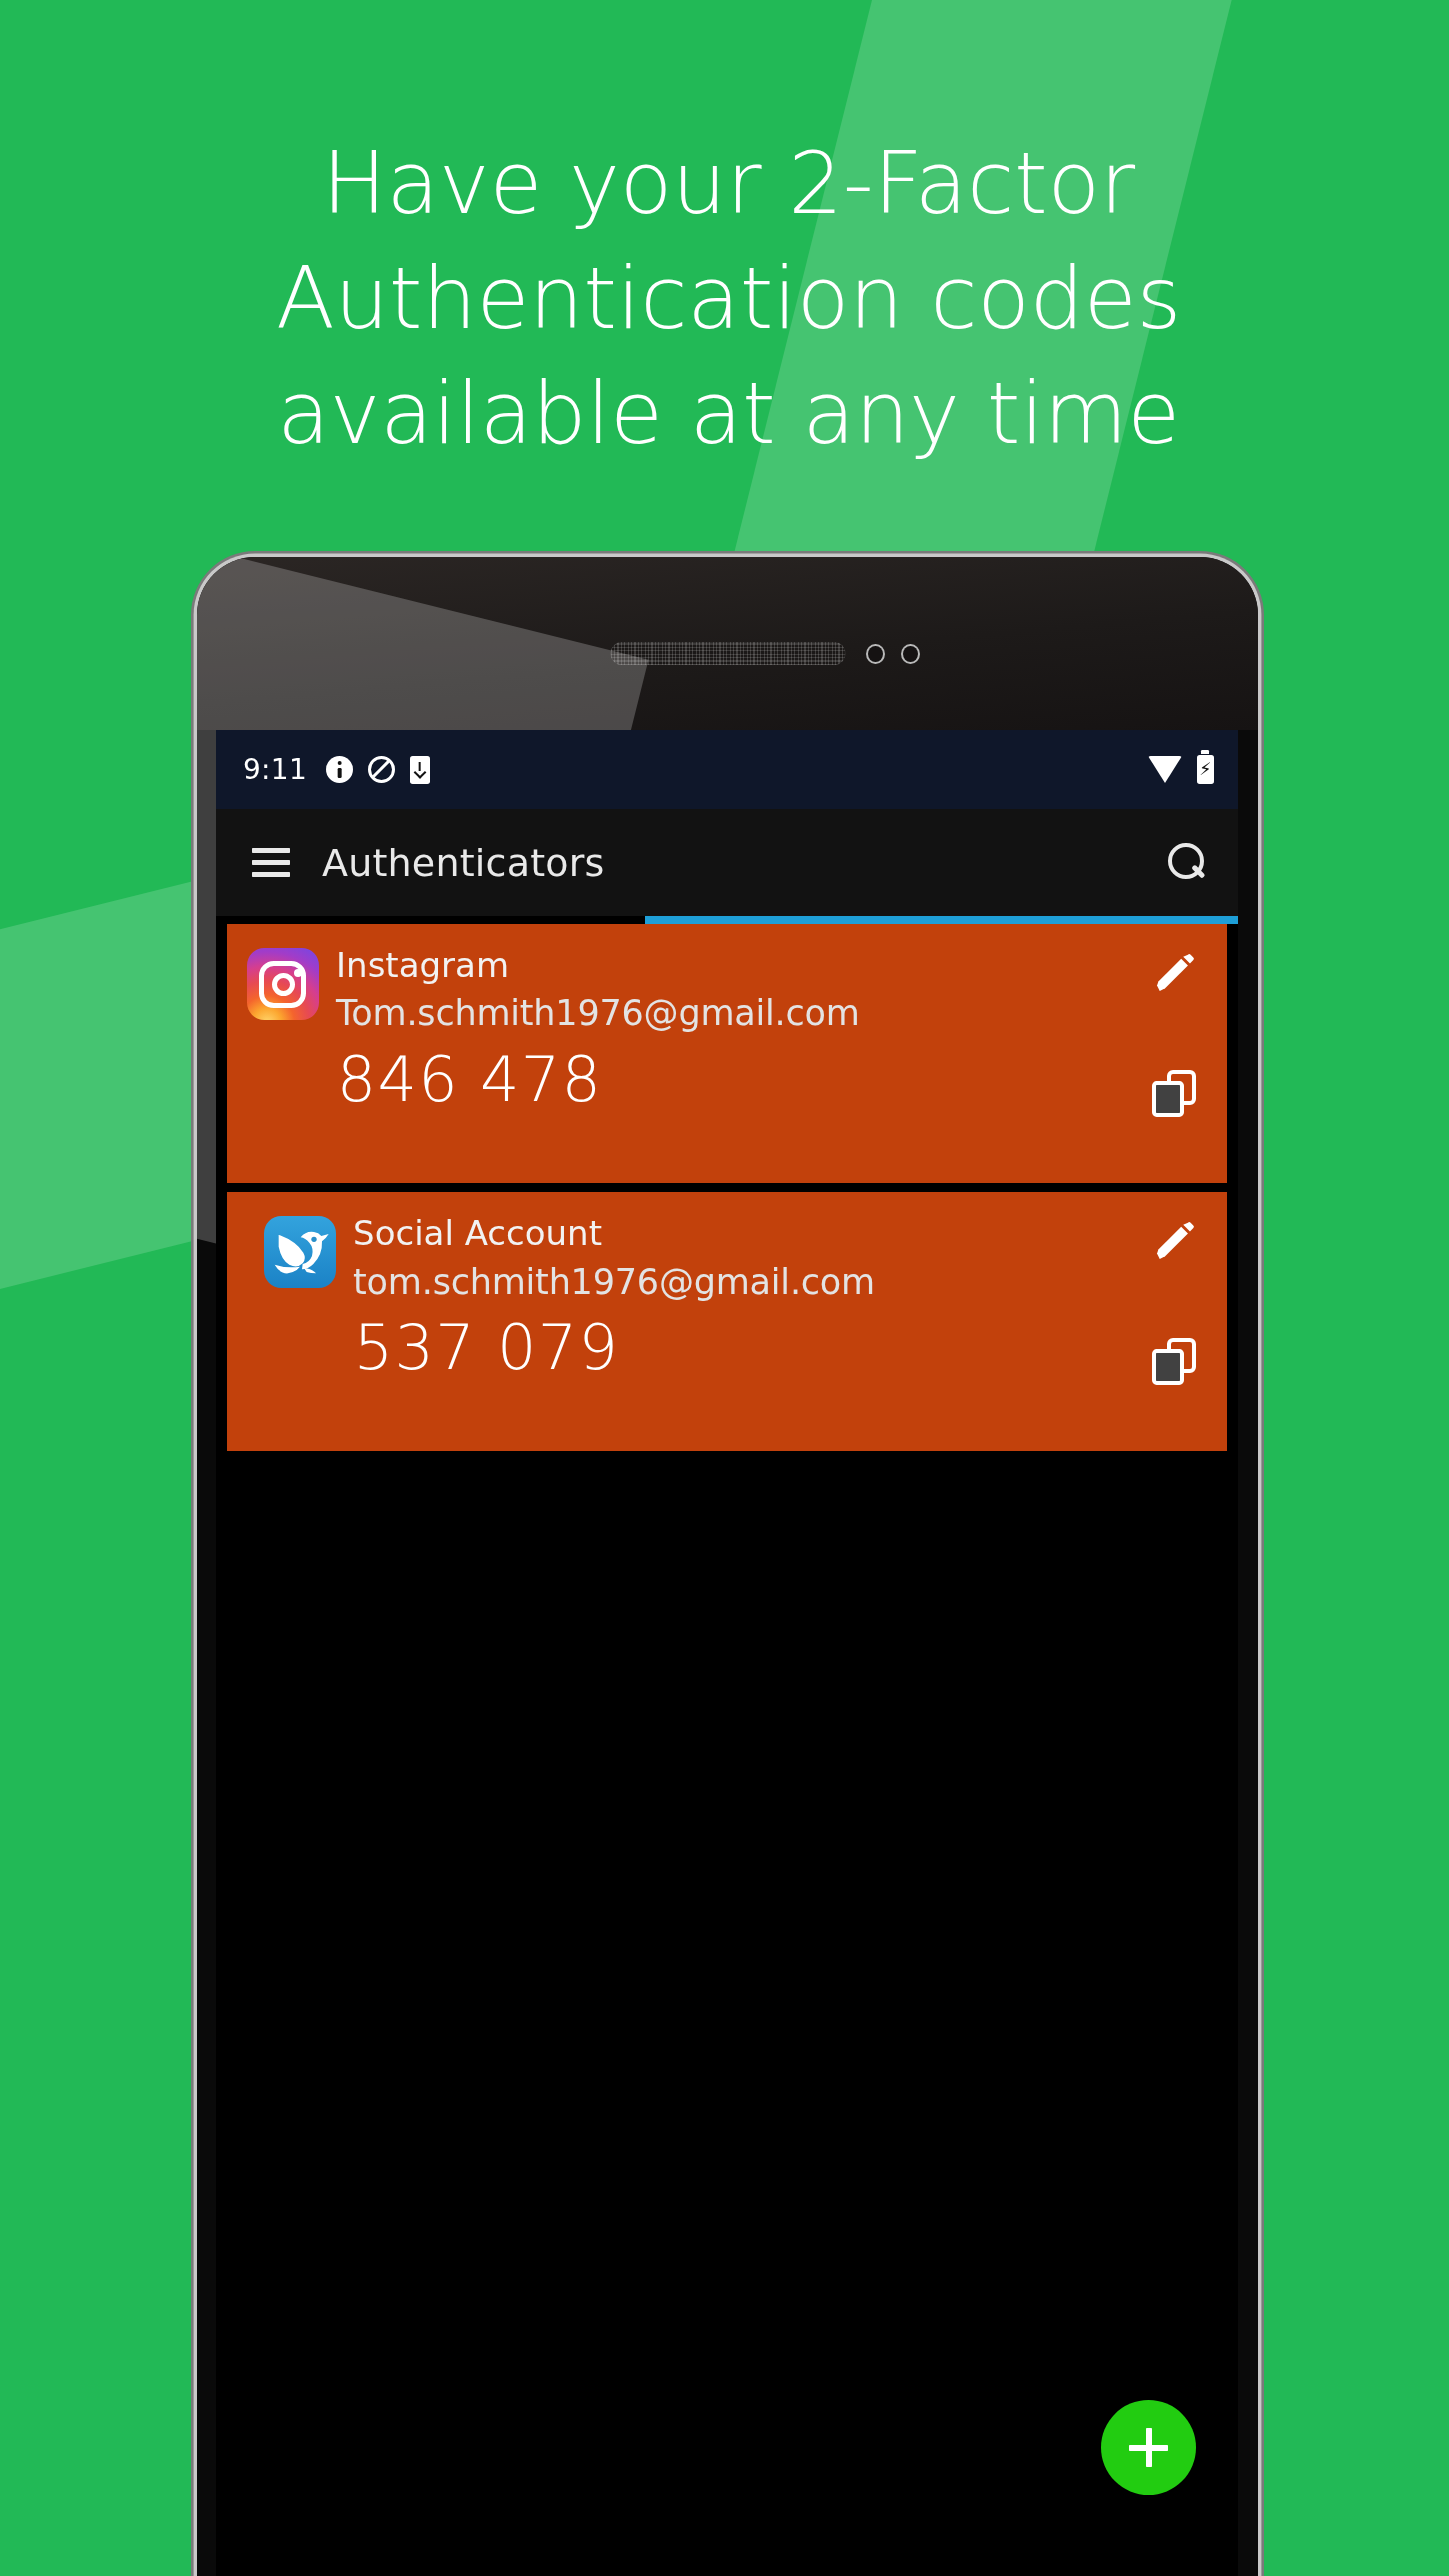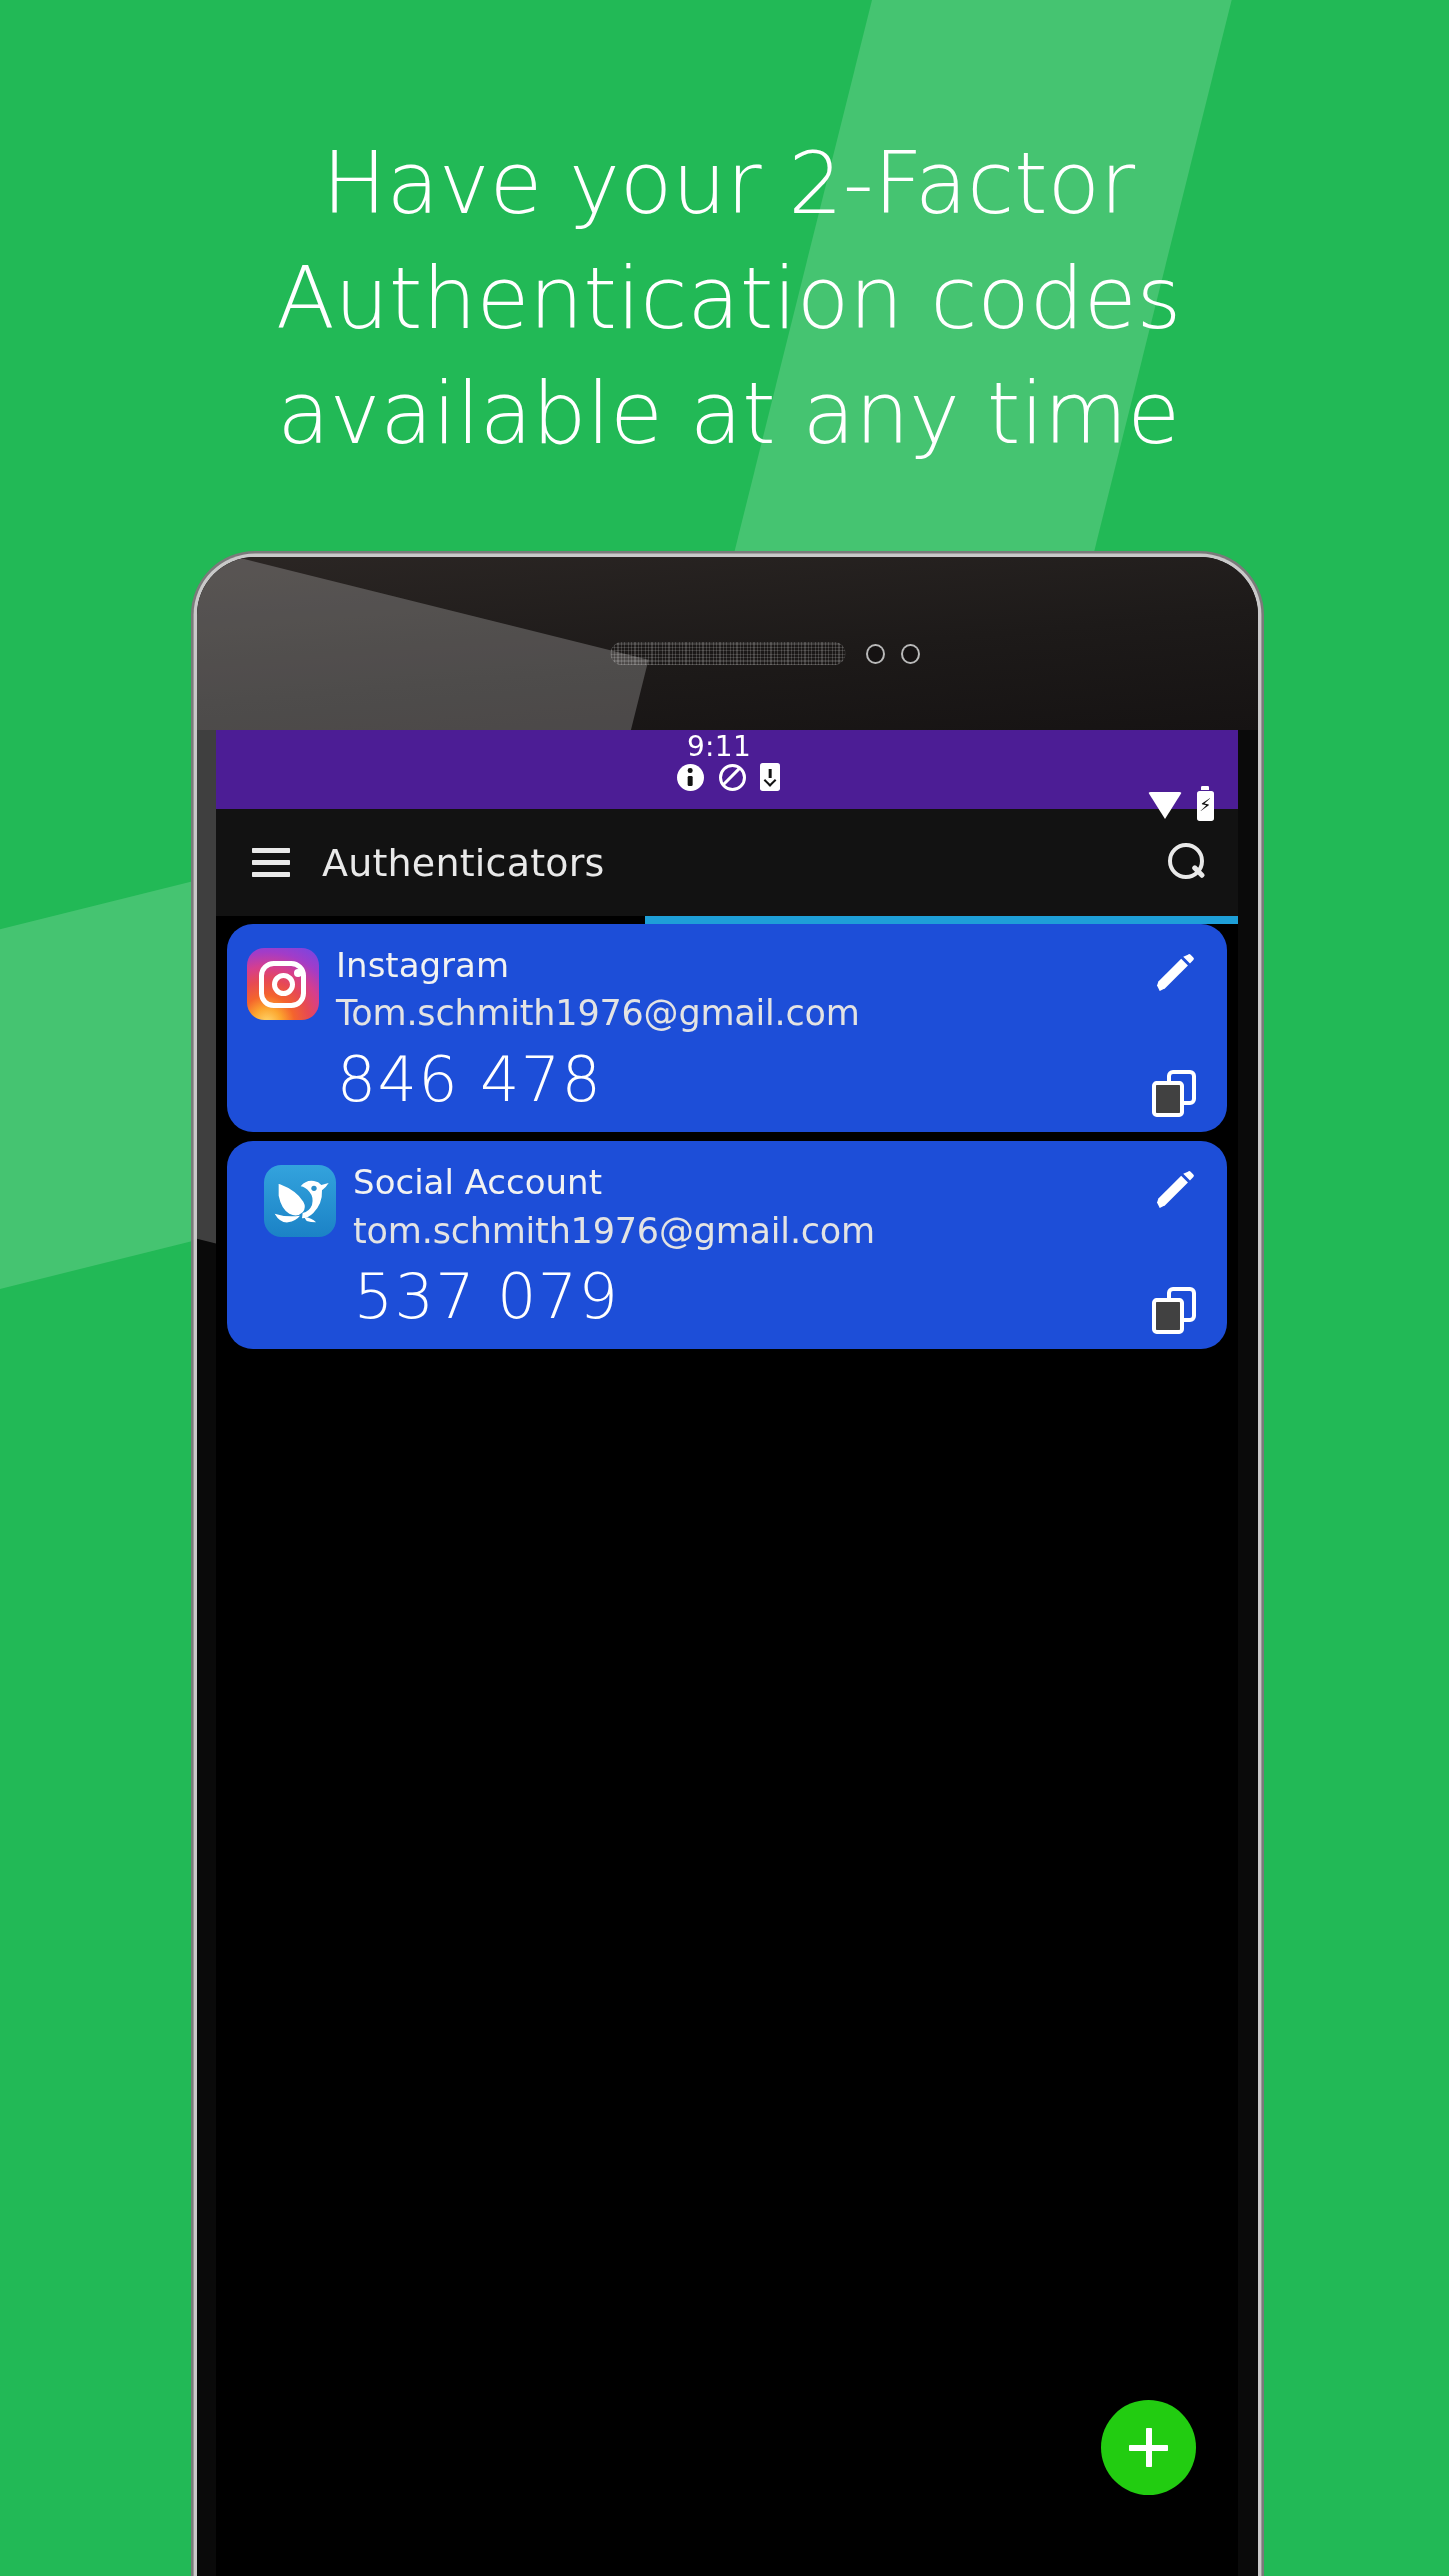--- a/index.html
+++ b/index.html
@@ -97,24 +97,23 @@
     left: 19px; top: 173px;
     width: 1022px; height: 1853px;
     background: #000000;
     overflow:hidden;
   }
 
   
   .statusbar {
     position:relative;
     height: 79px;
-    background: #4c1d95;
+    background: #0f172a;
     display:flex; align-items:center;
     padding: 0 24px 0 27px;
-    flex-direction: column;
   }
   .sb-time {
     color:#ffffff; font-size: 28px; font-weight:400;
     letter-spacing:0.3px; margin-right: 19px;
   }
   .sb-icons { display:flex; align-items:center; gap: 14.8px; }
   .sb-right { margin-left:auto; display:flex; align-items:center; gap: 14.8px; }
 
   .ic-info {
     width:27px; height:27px; border-radius:50%;
@@ -199,26 +198,25 @@
   .progress-track { height: 8px; background:#000; position:relative; }
   .progress-fill {
     position:absolute; right:0; top:0; height:100%;
     background:#1e9fd8;
   }
 
   
   .list-area { position:relative; background:#000; height: 1658px; }
 
   .auth-card {
-    background:#1d4ed8;
+    background:#c2410c;
     margin: 0 10.7px;
     padding: 20px 23px 23px 20px;
     position:relative;
-    height: 208px;
-    border-radius: 26px;
+    height: 259px;
   }
   .auth-card + .auth-card { margin-top: 9.4px; padding-left: 37px; }
 
   .card-top { display:flex; align-items:flex-start; }
   .app-icon {
     width: 72px; height: 72px; border-radius: 17.4px;
     flex: 0 0 auto; margin-top: 4px;
     position:relative; overflow:hidden;
   }
   .ig-grad {

